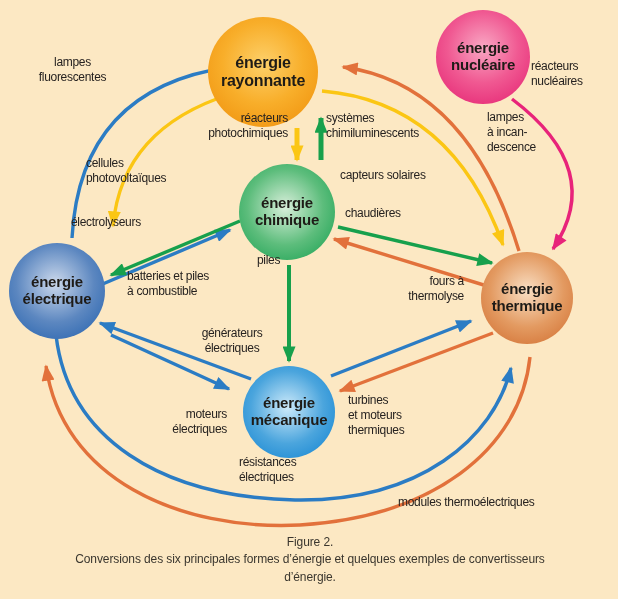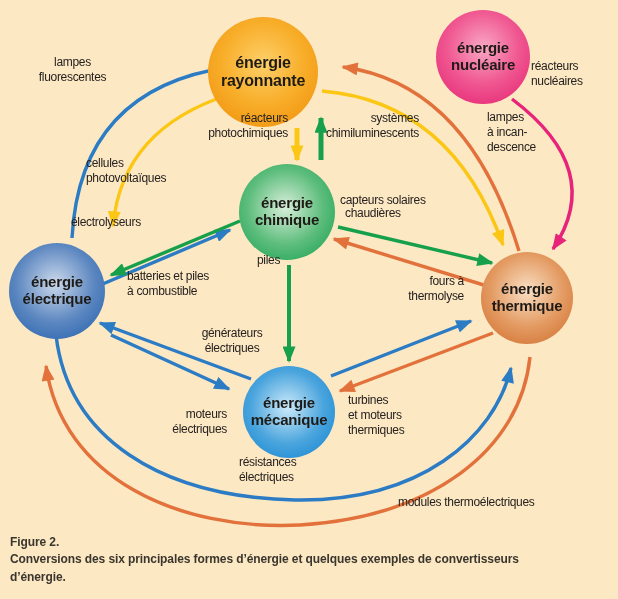--- a/index.html
+++ b/index.html
@@ -35,22 +35,22 @@
     background:radial-gradient(circle at 48% 45%, #cdeafa 0%, #4ba5dd 52%, #0a7fd0 100%);}
   .lbl{
     position:absolute;
     font-weight:normal;font-size:12px;line-height:1.24;
     color:#262220;
     white-space:pre-line;
     letter-spacing:-0.3px;
   }
   .caption{
     position:absolute;left:10px;top:534px;width:600px;
-    font-weight:bold;font-size:12px;line-height:1.45;
-    color:#3a362e;white-space:pre-line;letter-spacing:-0.1px;
+    font-weight:normal;font-size:12px;line-height:1.45;
+    color:#3a362e;white-space:pre-line;letter-spacing:-0.1px;text-align:center;
   }
 </style>
 </head>
 <body>
 
 <div id="stage">
 
   <svg class="arrows" width="618" height="599" viewBox="0 0 618 599">
     <defs>
       <marker id="mblue" viewBox="0 0 10 8" refX="9" refY="4" markerWidth="17" markerHeight="13" orient="auto" markerUnits="userSpaceOnUse">
@@ -100,26 +100,26 @@
 électrique</div>
   <div class="node thermique">énergie
 thermique</div>
   <div class="node mecanique">énergie
 mécanique</div>
 
   <div class="lbl" style="left:10px;top:55px;width:125px;text-align:center;">lampes
 fluorescentes</div>
   <div class="lbl" style="left:148px;top:111px;width:140px;text-align:right;">réacteurs
 photochimiques</div>
-  <div class="lbl" style="left:326px;top:111px;text-align:right;">systèmes
+  <div class="lbl" style="left:326px;top:111px;">systèmes
 chimiluminescents</div>
   <div class="lbl" style="left:86px;top:156px;">cellules
 photovoltaïques</div>
   <div class="lbl" style="left:71px;top:215px;">électrolyseurs</div>
-  <div class="lbl" style="left:340px;top:193px;">capteurs solaires</div>
+  <div class="lbl" style="left:340px;top:168px;">capteurs solaires</div>
   <div class="lbl" style="left:345px;top:206px;">chaudières</div>
   <div class="lbl" style="left:531px;top:59px;">réacteurs
 nucléaires</div>
   <div class="lbl" style="left:487px;top:110px;">lampes
 à incan-
 descence</div>
   <div class="lbl" style="left:257px;top:253px;">piles</div>
   <div class="lbl" style="left:127px;top:269px;">batteries et piles
 à combustible</div>
   <div class="lbl" style="left:372px;top:274px;width:92px;text-align:right;">fours à

